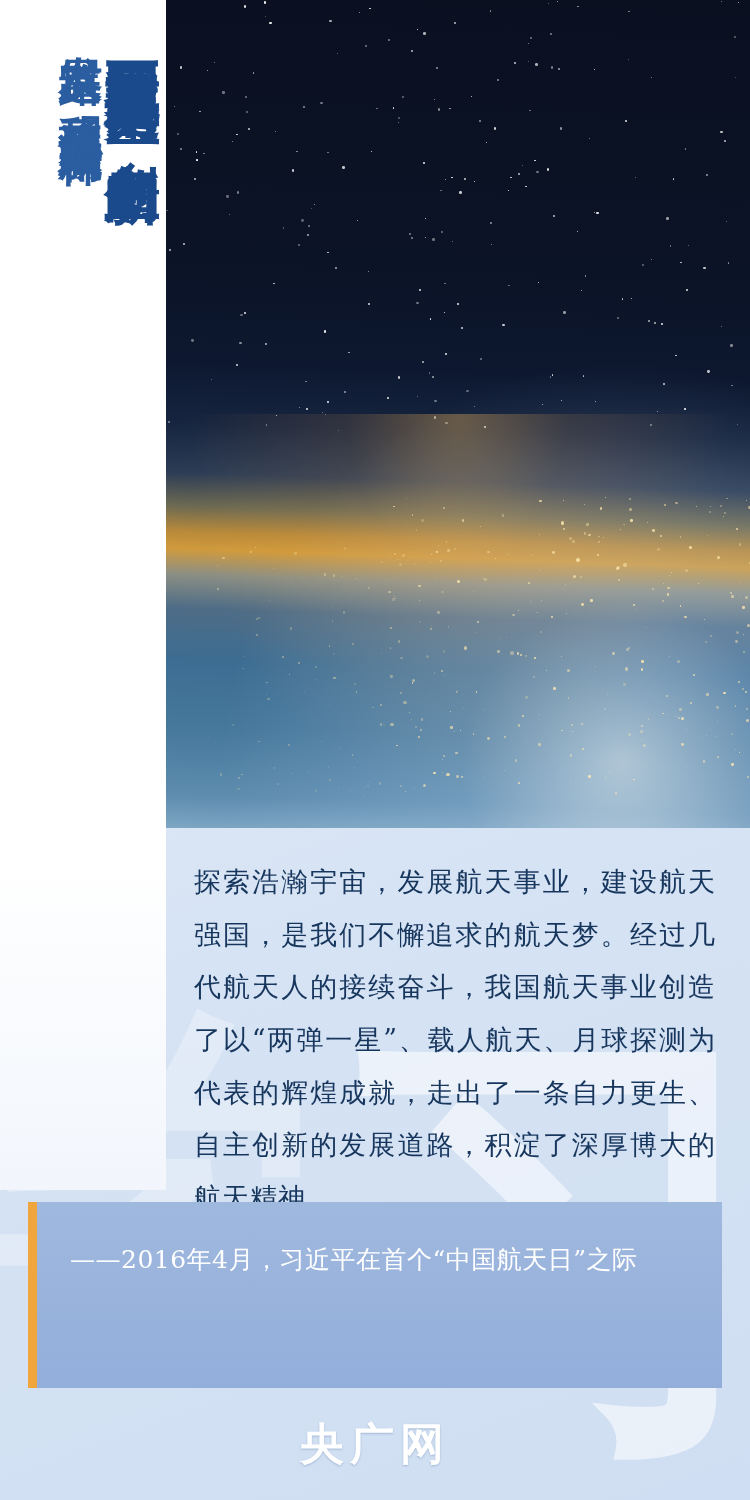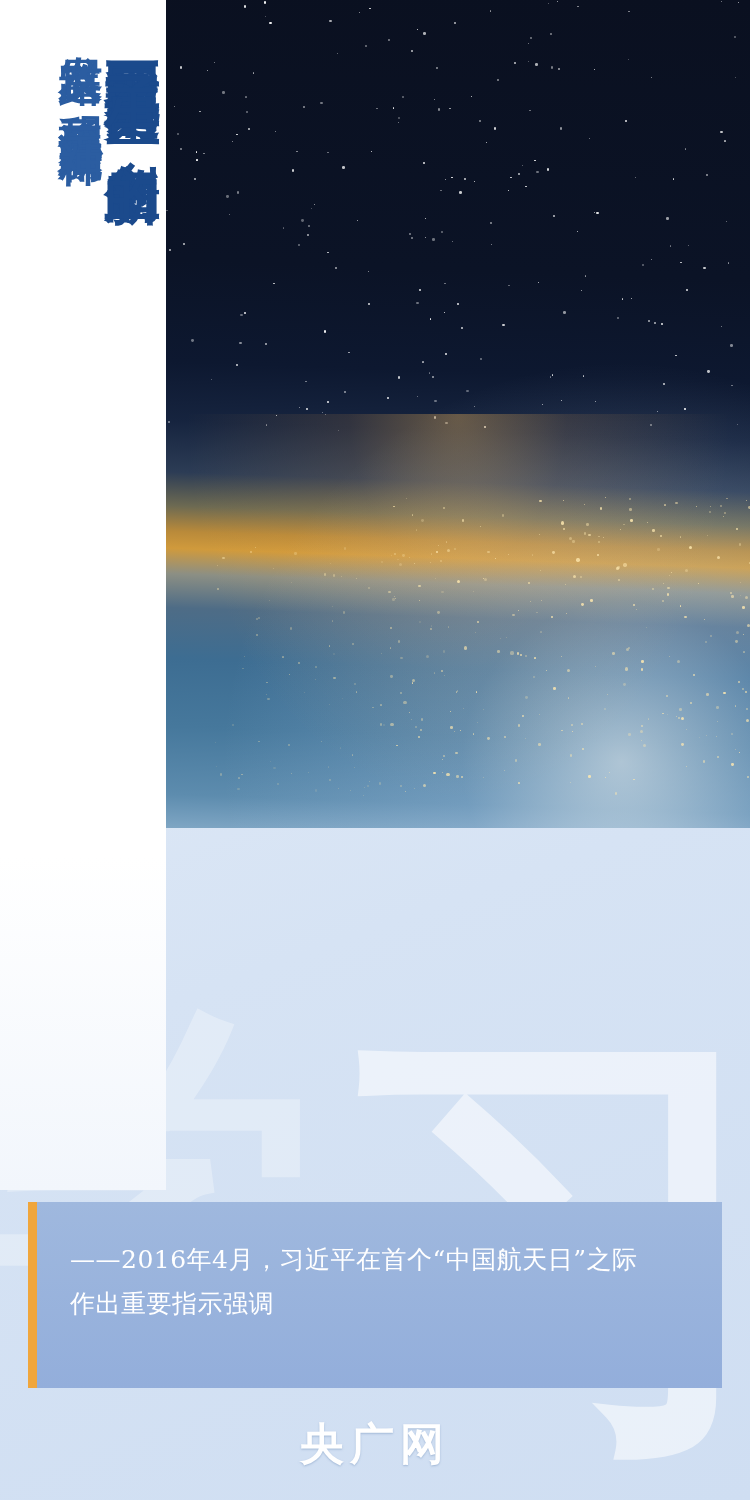--- a/index.html
+++ b/index.html
@@ -763,26 +763,26 @@
       </div>
   </div>
 
 
   <div class="headline-band"></div>
   <div class="headline">
     <div class="hl-col big">我国航天事业走出了一条自力更生 自主创新的</div>
     <div class="hl-col small">发展道路 积淀了深厚博大的航天精神</div>
   </div>
 
+  <div class="quote">探索浩瀚宇宙，发展航天事业，建设航天强国，是我们不懈追求的航天梦。经过几代航天人的接续奋斗，我国航天事业创造了以“两弹一星”、载人航天、月球探测为代表的辉煌成就，走出了一条自力更生、自主创新的发展道路，积淀了深厚博大的航天精神。</div>
 
   <div class="attrib">
     <div class="attrib-bar"></div>
     <div class="attrib-text">
       <div>——2016年4月，习近平在首个“中国航天日”之际</div>
-      <div>作出重要指示强调</div>
     </div>
   </div>
 
   <div class="footer">
     <div class="brand">央广网</div>
   </div>
 
 </div>
 
 </body></html>

